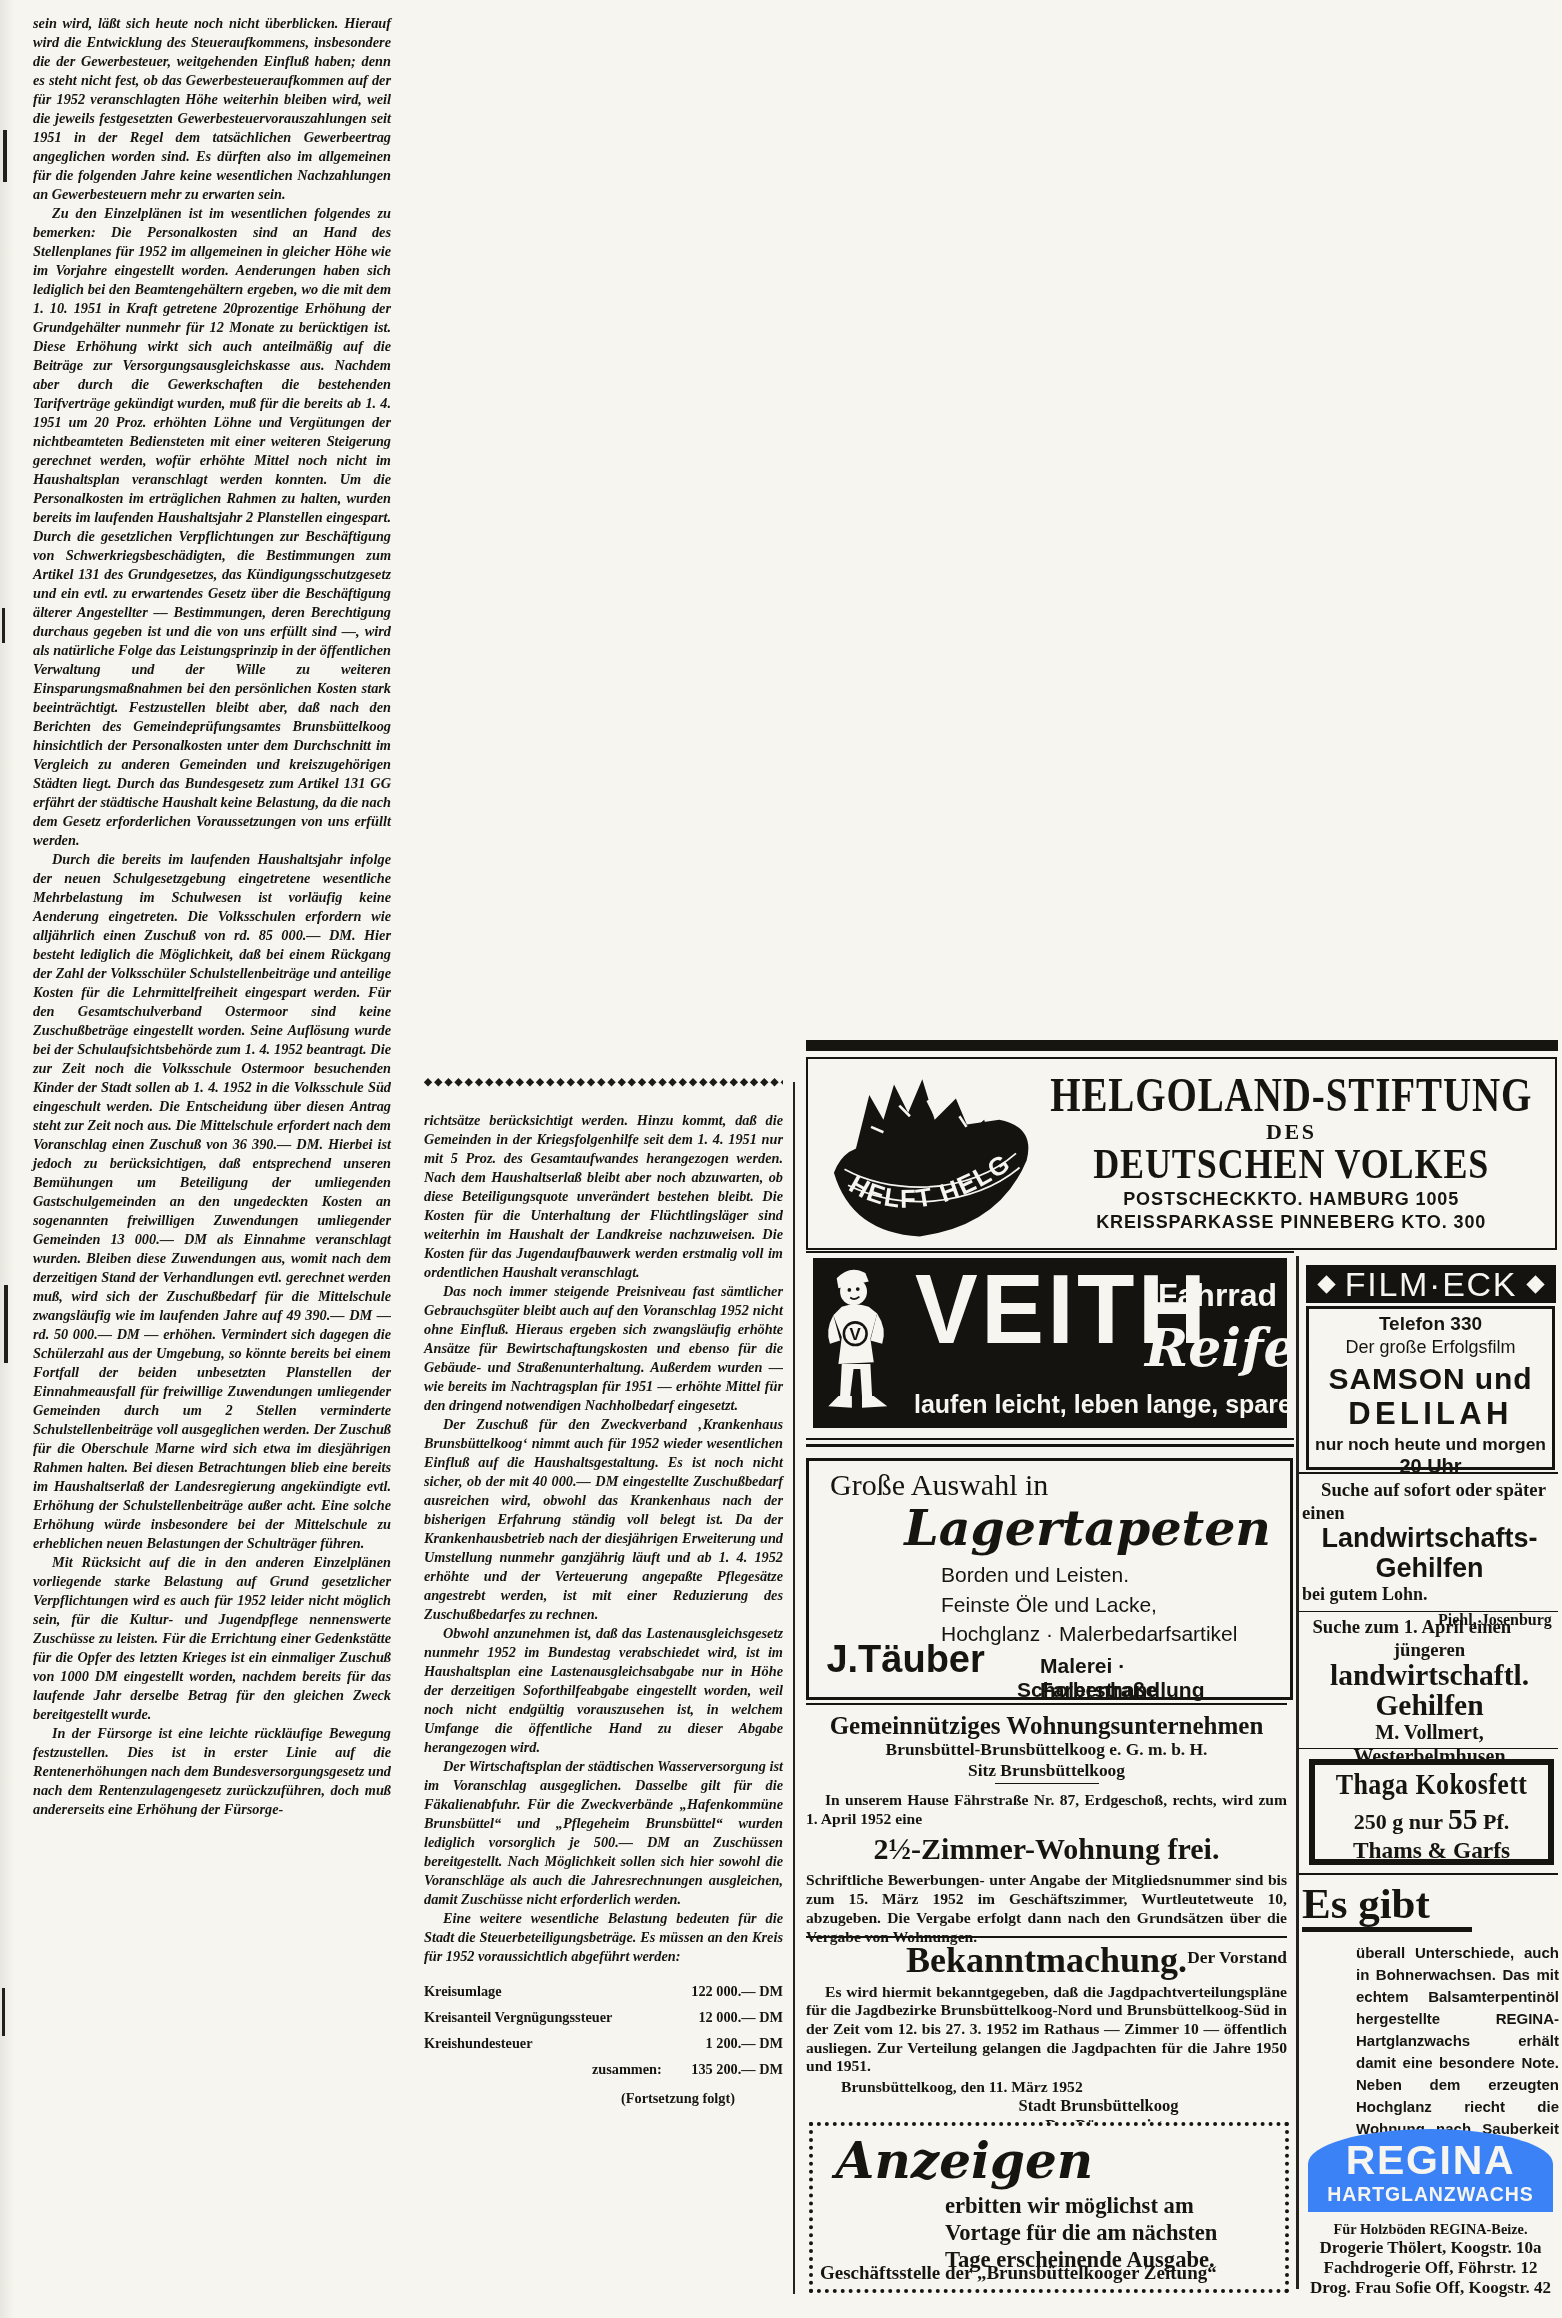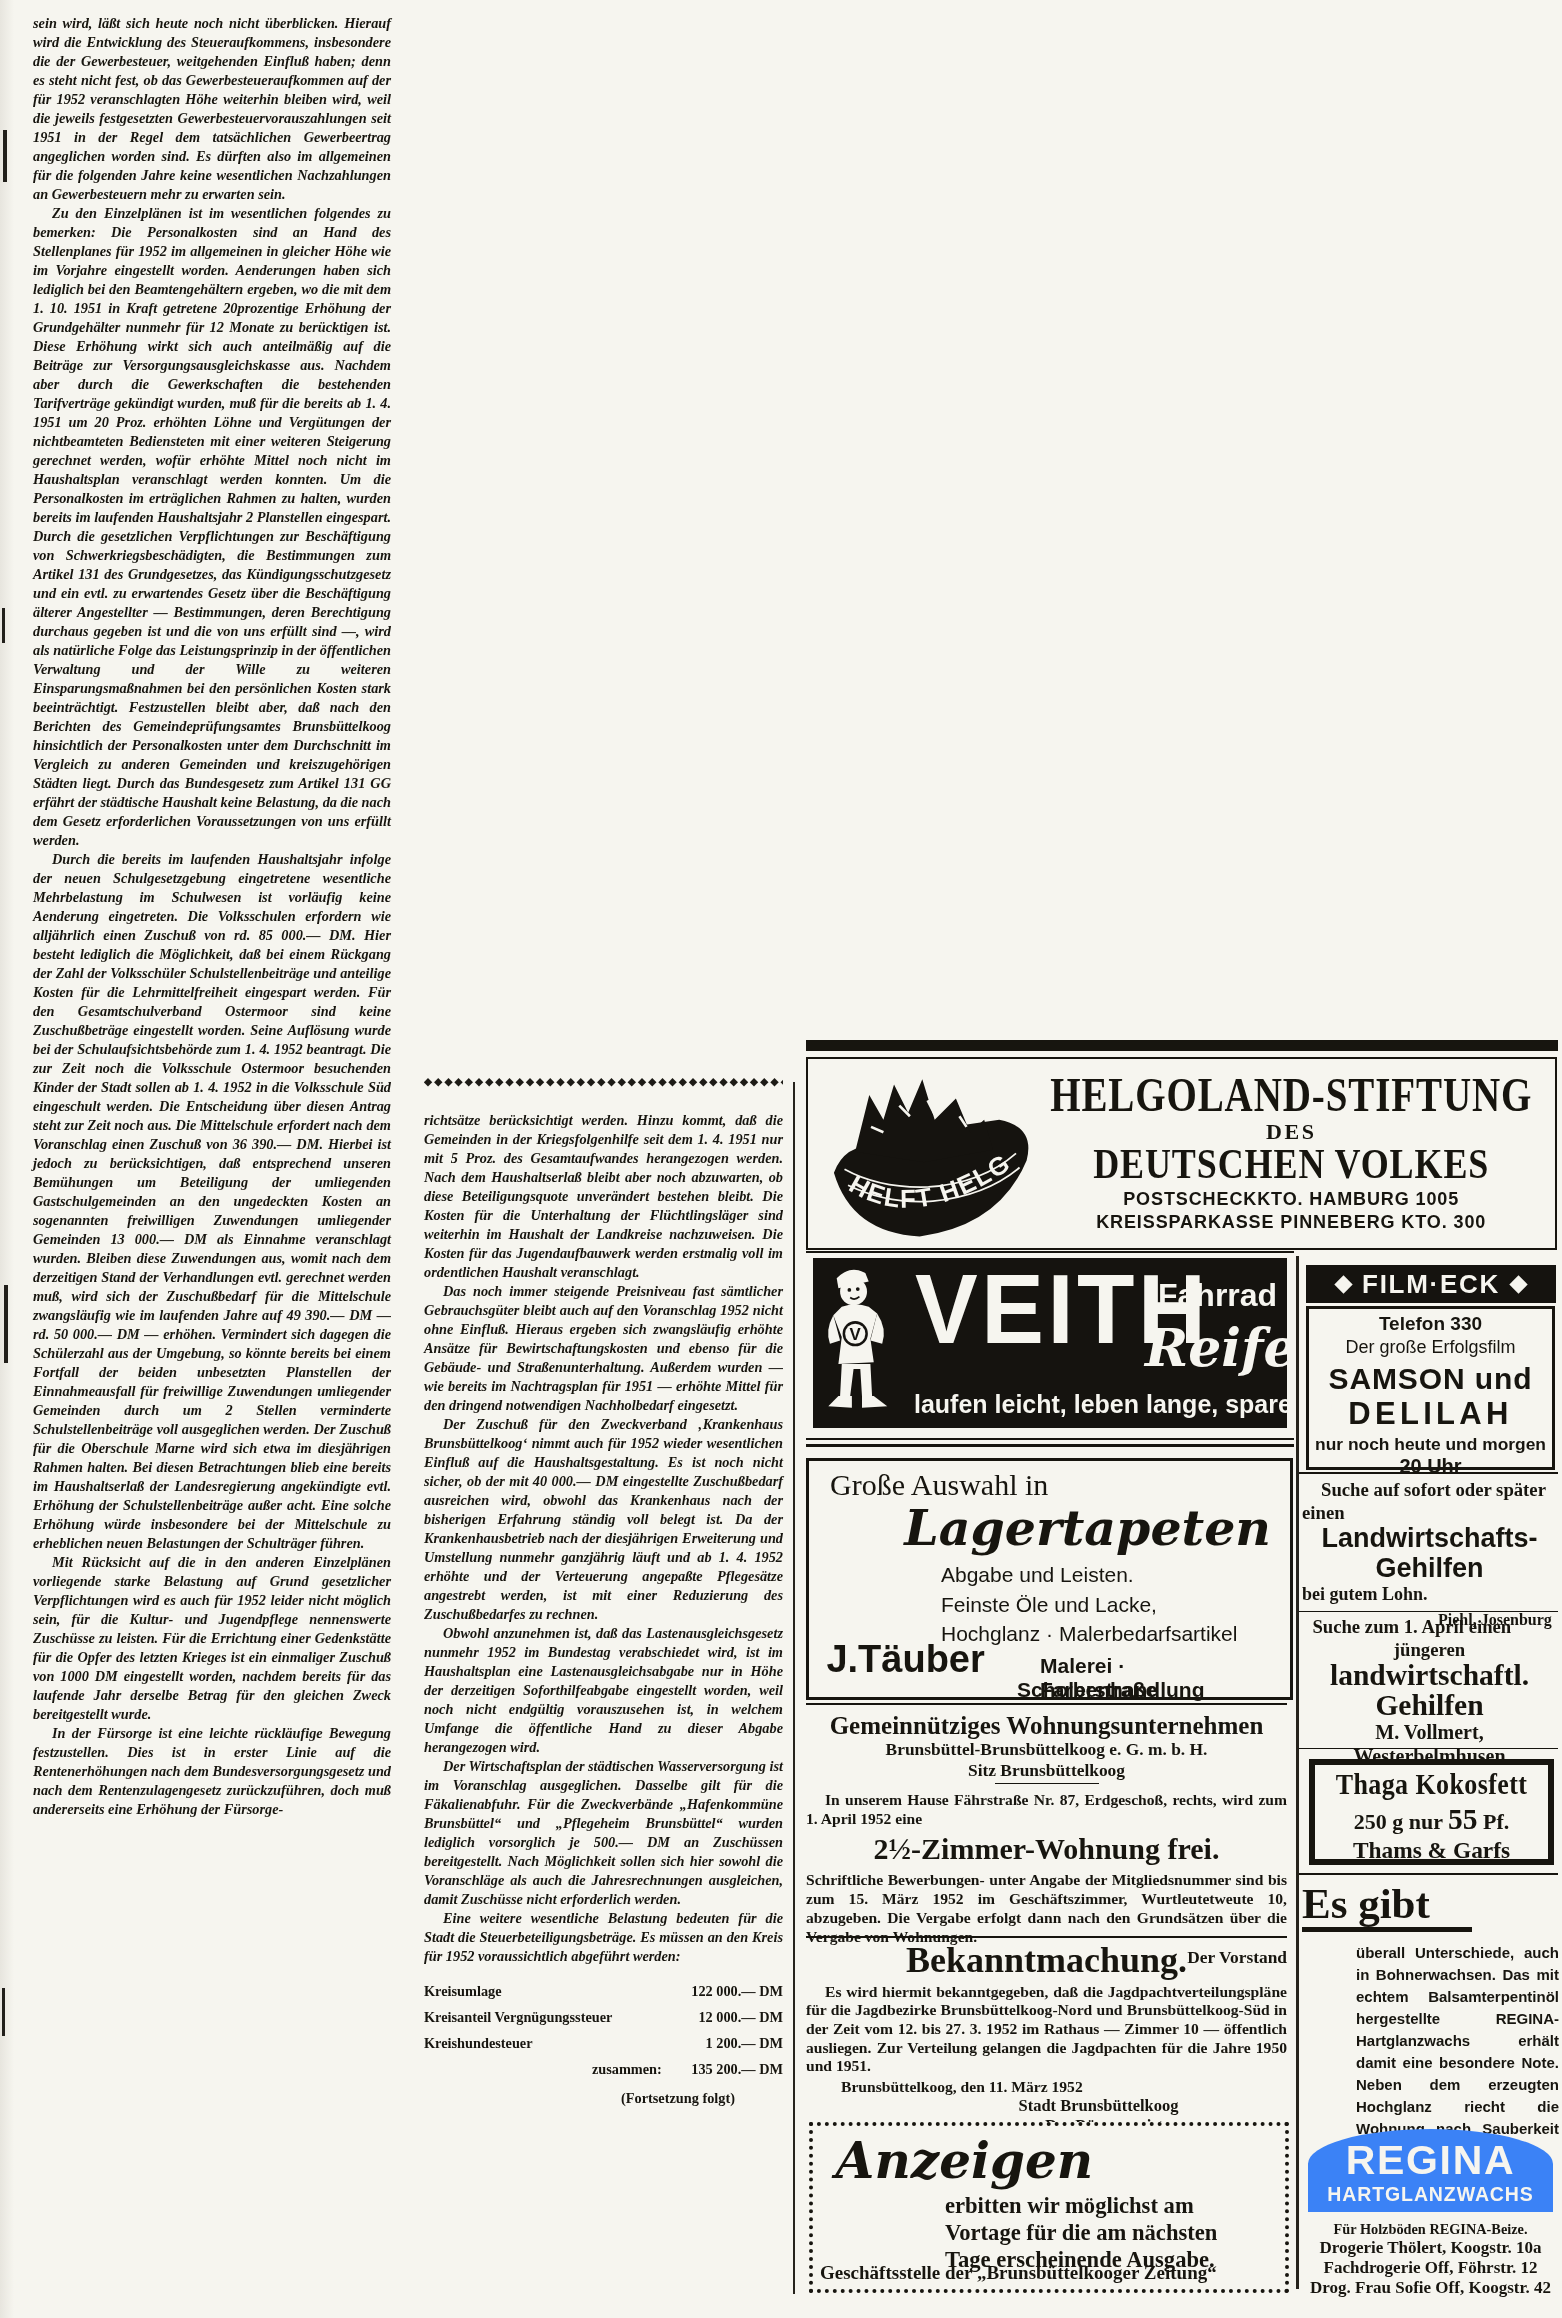--- a/index.html
+++ b/index.html
@@ -45,21 +45,21 @@
   .veith-banner{position:absolute;left:813px;top:1258px;width:474px;height:170px;background:#15130f;color:#f6f5ef;}
   .veith-brand{position:absolute;left:102px;top:1.7px;font-size:94px;font-weight:900;letter-spacing:3.5px;
                transform:scaleY(1.05);transform-origin:top left;line-height:94px;}
   .veith-w1{position:absolute;left:345px;top:19px;font-size:32px;font-weight:bold;}
   .veith-w2{position:absolute;left:332px;top:59px;font-size:52px;}
   .veith-slogan{position:absolute;left:101px;bottom:8.7px;font-size:25px;font-weight:bold;white-space:nowrap;}
 
   
   .fe-head{position:absolute;left:1306px;top:1265px;width:250px;height:38px;background:#15130f;color:#f6f5ef;
            display:flex;align-items:center;justify-content:center;gap:12px;}
-  .fe-title{font-size:26px;font-weight:700;letter-spacing:1.7px;}
+  .fe-title{font-size:34px;font-weight:400;letter-spacing:1.7px;}
   .fe-diamond{width:13px;height:13px;background:#f6f5ef;transform:rotate(45deg);}
   .fe-box{position:absolute;left:1306px;top:1306px;width:243px;height:158px;border:3.5px solid #17150f;text-align:center;}
   .fe-tel{font-size:19px;font-weight:bold;margin-top:4.3px;}
   .fe-sub{font-size:18px;margin-top:1.7px;}
   .fe-t1{font-size:30px;font-weight:900;letter-spacing:0.9px;margin-top:4px;}
   .fe-t2{font-size:31px;font-weight:900;letter-spacing:4.3px;}
   .fe-note{font-size:17.4px;font-weight:bold;margin-top:1.7px;}
   .fe-time{font-size:20px;font-weight:bold;}
 
   
@@ -281,21 +281,21 @@
     </div>
     <div class="regina-sub">Für Holzböden REGINA-Beize.</div>
     <div class="regina-addr">Drogerie Thölert, Koogstr. 10a</div>
     <div class="regina-addr">Fachdrogerie Off, Föhrstr. 12</div>
     <div class="regina-addr">Drog. Frau Sofie Off, Koogstr. 42</div>
   </div>
 
   <div class="tapeten">
     <div class="tp-l1">Große Auswahl in</div>
     <div class="tp-l2 script">Lagertapeten</div>
-    <div class="tp-l3 sans">Abgabe und Leisten.</div>
+    <div class="tp-l3 sans">Borden und Leisten.</div>
     <div class="tp-l4 sans">Feinste Öle und Lacke,</div>
     <div class="tp-l5 sans">Hochglanz  ·  Malerbedarfsartikel</div>
     <div class="tp-brand sans">J.Täuber</div>
     <div class="tp-bsub sans">Malerei · Farbenhandlung</div>
     <div class="tp-street sans">Scholerstraße</div>
   </div>
   <div class="hline" style="left:806px;top:1703px;width:481px;height:1.7px;"></div>
 
   <div class="wohnung">
     <div class="wo-h1">Gemeinnütziges Wohnungsunternehmen</div>

